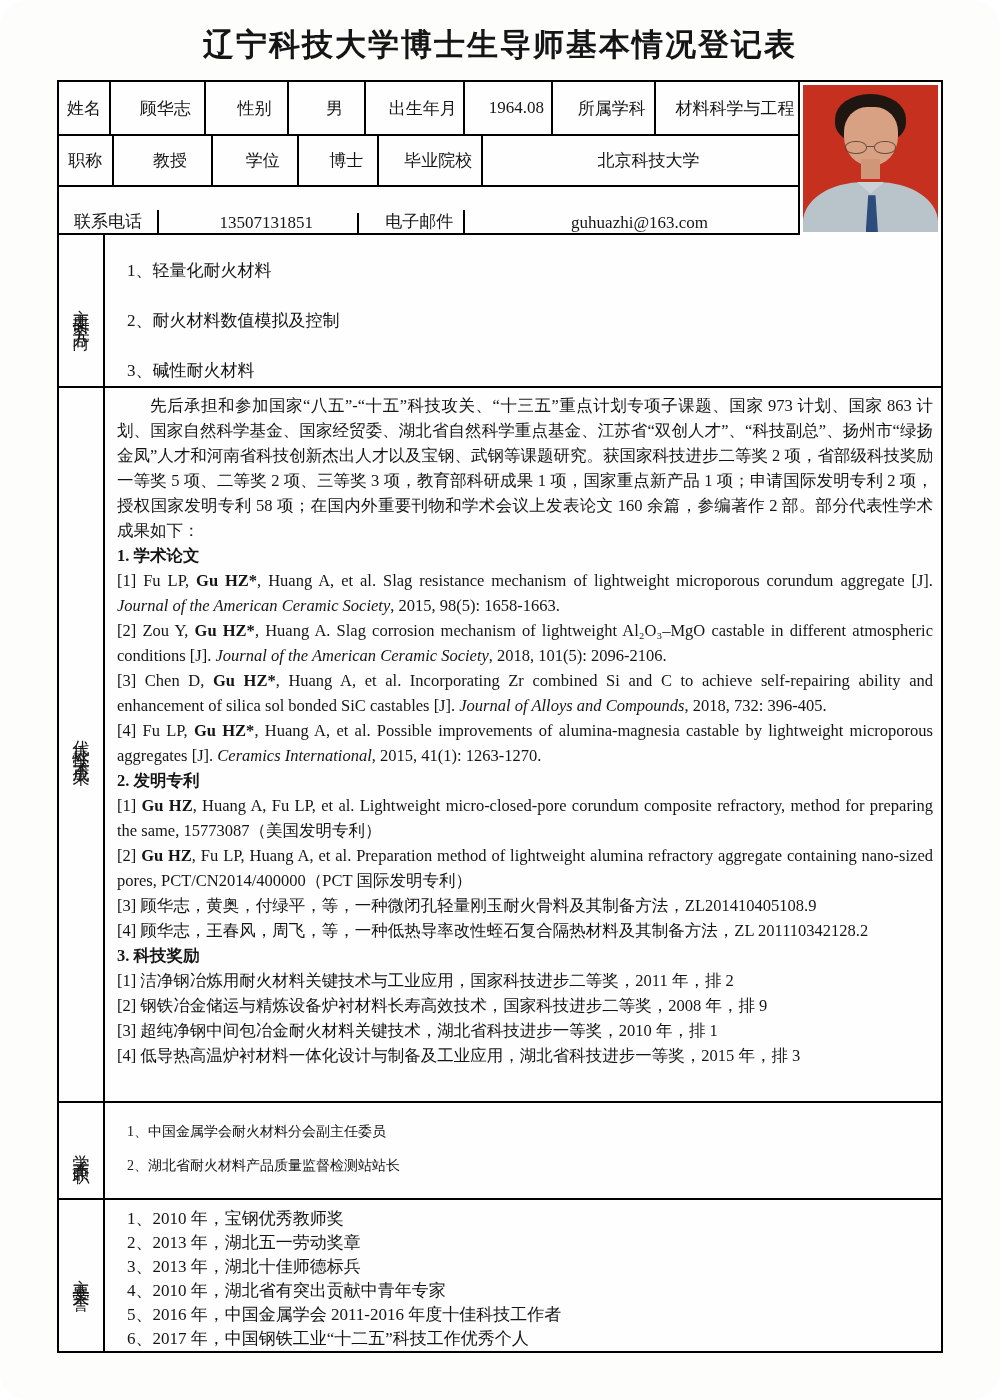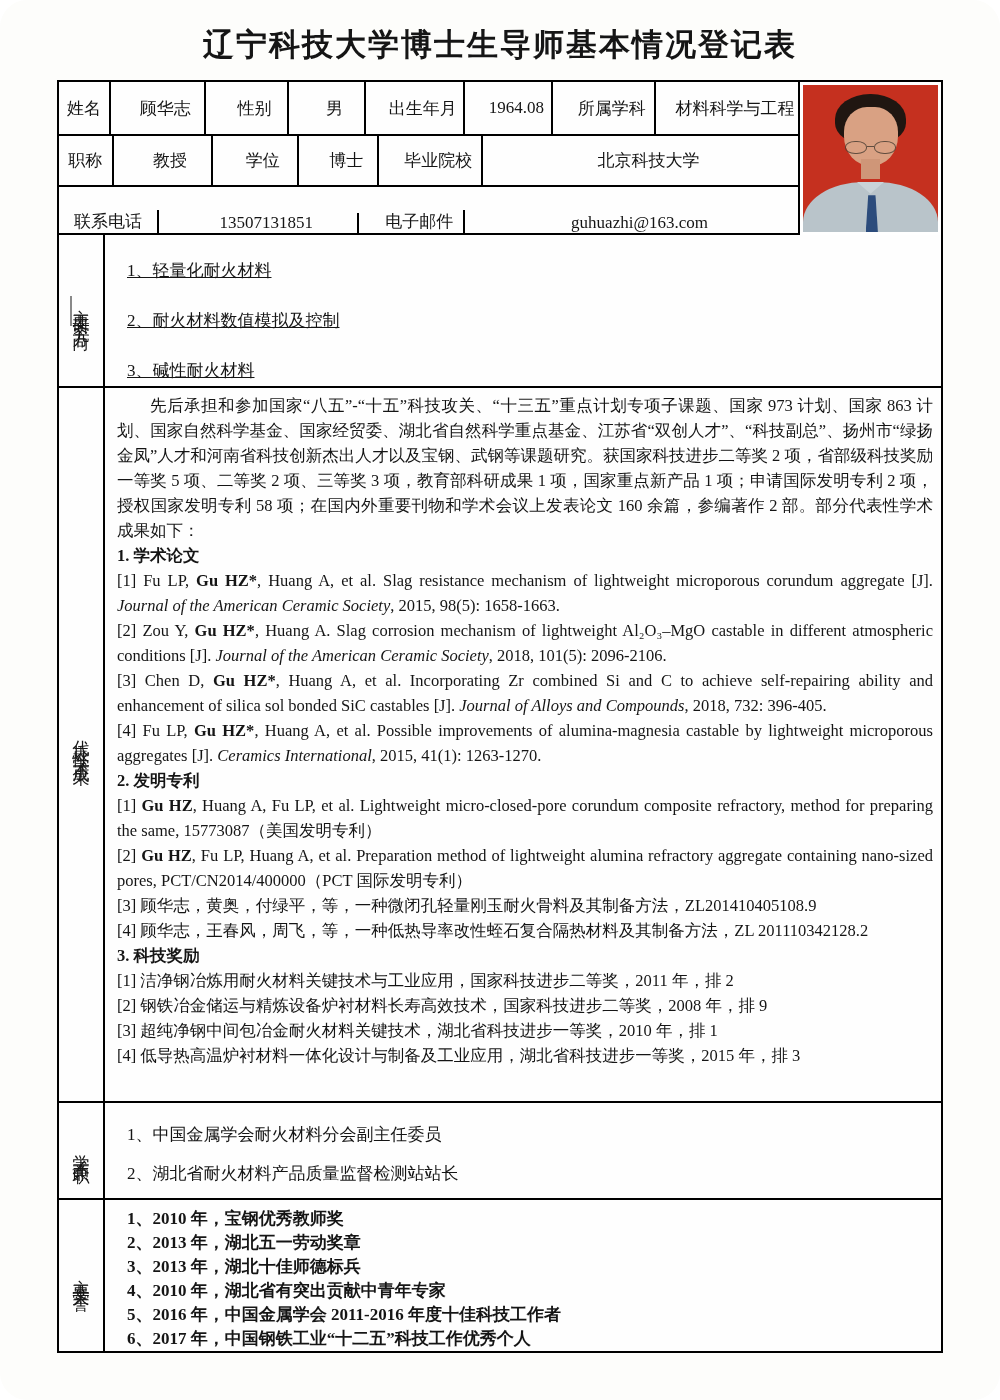--- a/index.html
+++ b/index.html
@@ -46,41 +46,41 @@
   .face { position:absolute; top:15%; left:30%; width:40%; height:40%; background:#d9a183; border-radius:44% 44% 52% 52%; }
   .glasses { position:absolute; top:38%; left:31%; width:38%; height:9%; display:flex; justify-content:space-between; }
   .lens { width:44%; height:100%; border:1px solid rgba(75,62,52,.85); border-radius:45%; }
   .bridge { position:absolute; left:44%; top:40%; width:12%; height:1px; background:rgba(75,62,52,.85); }
   .neck { position:absolute; top:50%; left:43%; width:14%; height:14%; background:#cf9678; }
   .shirt { position:absolute; bottom:0; left:0; width:100%; height:34%; background:#b9c4ca; border-radius:45% 45% 0 0 / 80% 80% 0 0; }
   .collar { position:absolute; bottom:26%; left:40%; width:20%; height:8%; background:#c9d3d8; clip-path:polygon(0 0,100% 0,50% 100%); }
   .tie { position:absolute; bottom:0; left:46.5%; width:9%; height:25%; background:#2c4c7c; clip-path:polygon(20% 0,80% 0,100% 100%,0 100%); }
   
   .section { display:flex; border-bottom:2px solid #000; overflow:hidden; }
-  .section.s1 { height:153px;text-decoration:underline; }
+  .section.s1 { height:153px; }
   .section.s2 { height:715px; }
   .section.s3 { height:97px; }
   .section.s4 { height:151px; border-bottom:none; }
   .sec-label {
     width:46px; border-right:2px solid #000;
     display:flex; align-items:center; justify-content:center; flex:none;
   }
   .sec-label span {
     writing-mode:vertical-rl; text-orientation:upright;
     font-size:17px; letter-spacing:5px; line-height:1;
   }
   .sec-content { flex:1; overflow:hidden; }
   .research-content { padding:24px 20px 0 22px; font-size:17px; }
   .research-content .item { margin-bottom:27px; }
   .ach-content { padding:5px 8px 0 12px; font-size:16.5px; line-height:25px; text-align:justify; }
   .ach-content .intro { text-indent:2em; }
   .ach-content .hline { font-weight:700; }
-  .posts-content { padding:20px 20px 0 22px; font-size:17px; }
+  .posts-content { padding:20px 20px 0 22px; font-size:14px; }
   .posts-content .item { margin-bottom:16px; }
-  .honors-content { padding:7px 4px 0 22px; font-size:17px; line-height:24px;font-weight:bold; }
+  .honors-content { padding:7px 4px 0 22px; font-size:17px; line-height:24px; }
 </style>
 </head>
 <body>
 
 <div class="page">
 
   <div class="doc-title">辽宁科技大学博士生导师基本情况登记表</div>
 
   <div class="form">
 

